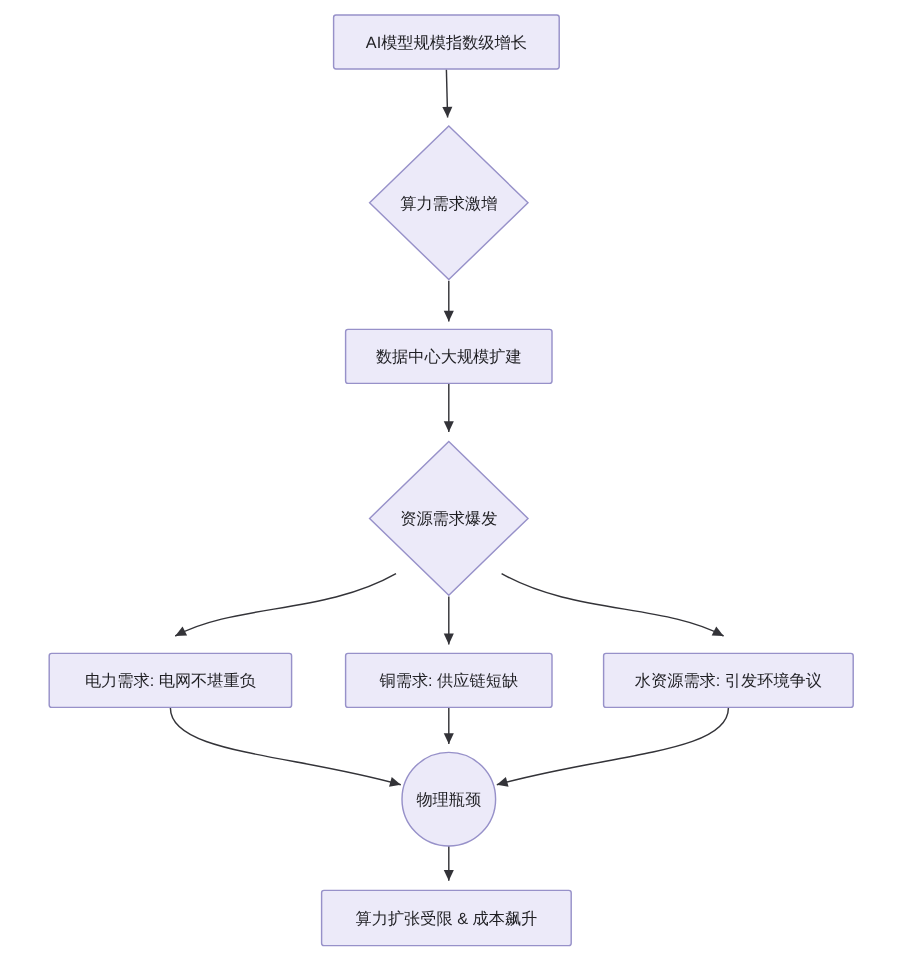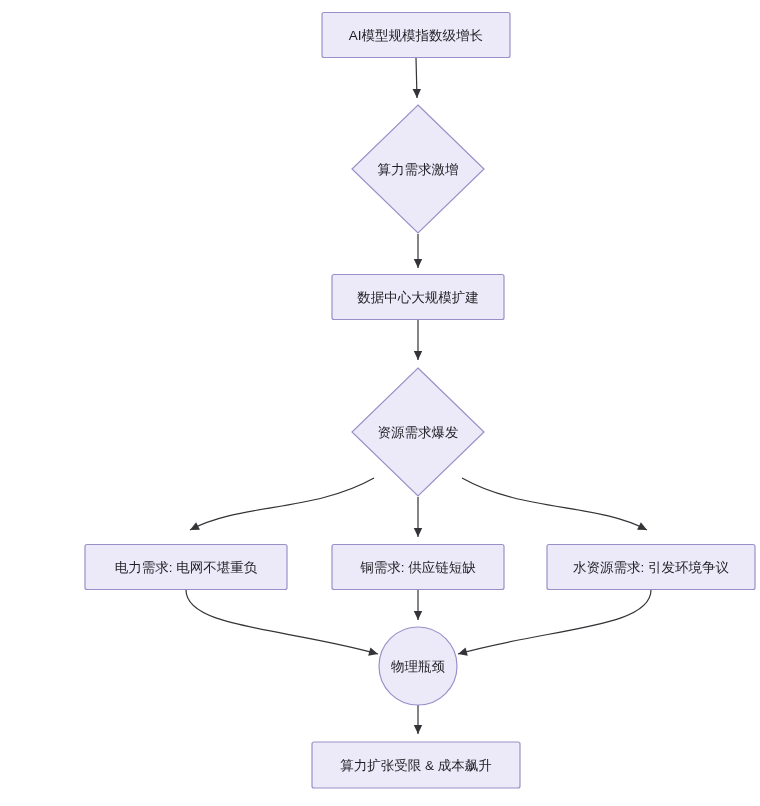--- a/index.html
+++ b/index.html
@@ -10,21 +10,20 @@
   body {
     width: 760px;
     height: 806px;
     font-family: "Liberation Sans", "DejaVu Sans", sans-serif;
     overflow: hidden;
   }
   #flowchart-root {
     position: relative;
     width: 620px;
     height: 806px;
-    padding-left: 44px;
   }
   svg.flow {
     display: block;
     width: 760px;
     height: 806px;
   }
   .node-shape {
     fill: #ECEAF9;
     stroke: #9791C9;
     stroke-width: 1.2;

